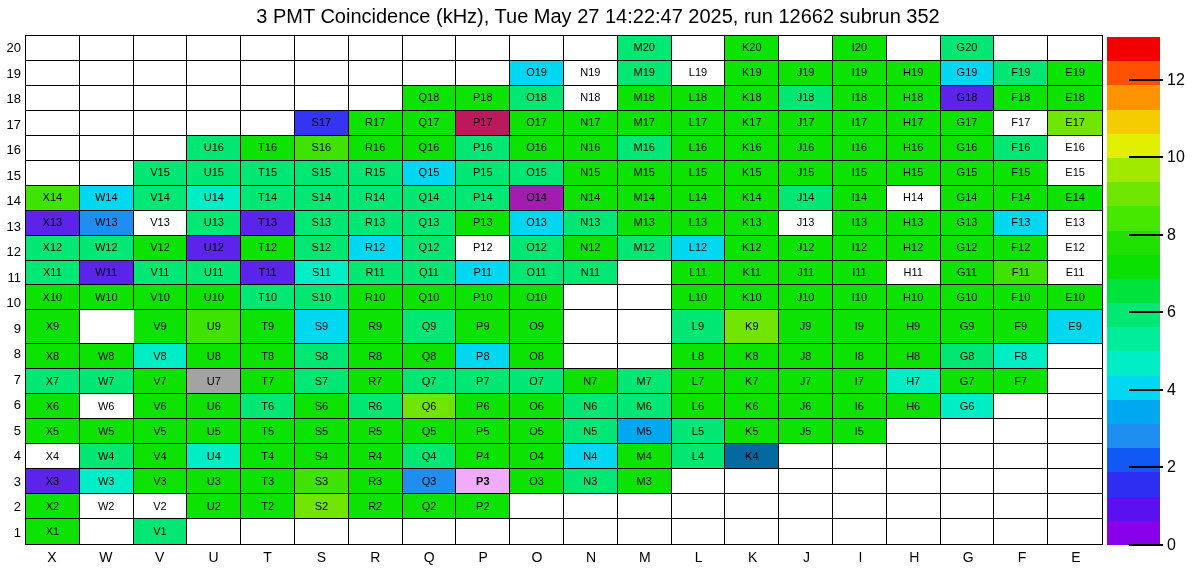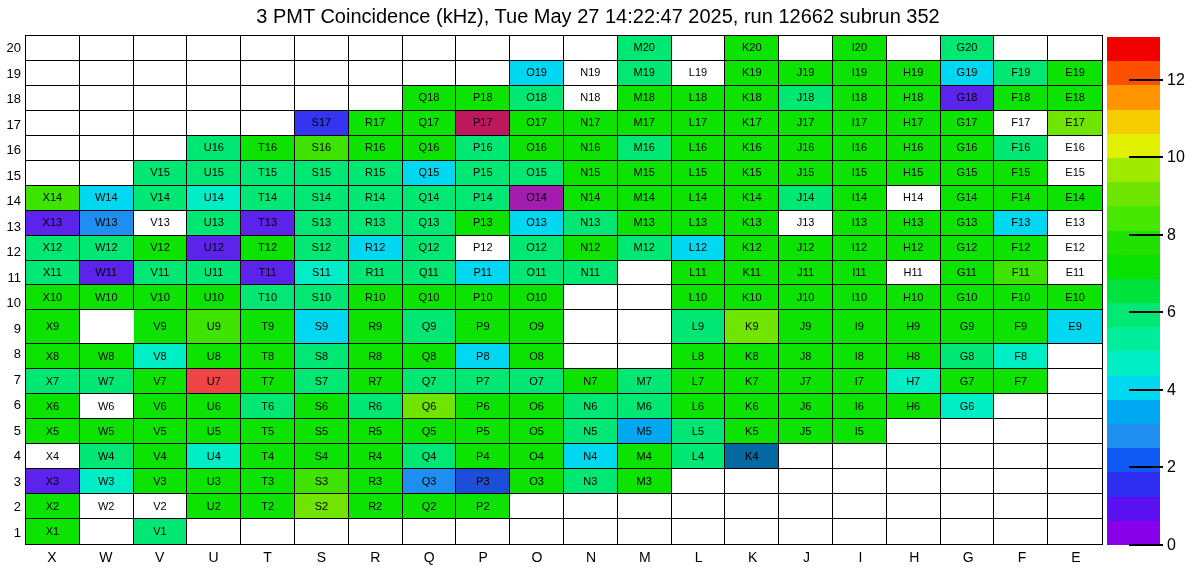--- a/index.html
+++ b/index.html
@@ -754,21 +754,21 @@
     <div class="cell last-col" style="background: rgb(255, 255, 255);"></div>
     <div class="cell" style="background: rgb(0, 232, 115);">
       <span>X7</span>
     </div>
     <div class="cell" style="background: rgb(0, 232, 115);">
       <span>W7</span>
     </div>
     <div class="cell" style="background: rgb(12, 227, 0);">
       <span>V7</span>
     </div>
-    <div class="cell" style="background: #ef4444;">
+    <div class="cell" style="background: #a3a3a3;">
       <span>U7</span>
     </div>
     <div class="cell" style="background: rgb(12, 227, 0);">
       <span>T7</span>
     </div>
     <div class="cell" style="background: rgb(0, 232, 115);">
       <span>S7</span>
     </div>
     <div class="cell" style="background: rgb(12, 227, 0);">
       <span>R7</span>
@@ -983,21 +983,21 @@
     </div>
     <div class="cell" style="background: rgb(62, 227, 0);">
       <span>S3</span>
     </div>
     <div class="cell" style="background: rgb(12, 227, 0);">
       <span>R3</span>
     </div>
     <div class="cell" style="background: rgb(30, 142, 240);">
       <span>Q3</span>
     </div>
-    <div class="cell" style="background: #1d4ed8;">
+    <div class="cell" style="background: #f0abfc; font-weight: bold;">
       <span>P3</span>
     </div>
     <div class="cell" style="background: rgb(12, 227, 0);">
       <span>O3</span>
     </div>
     <div class="cell" style="background: rgb(0, 232, 115);">
       <span>N3</span>
     </div>
     <div class="cell" style="background: rgb(12, 227, 0);">
       <span>M3</span>

